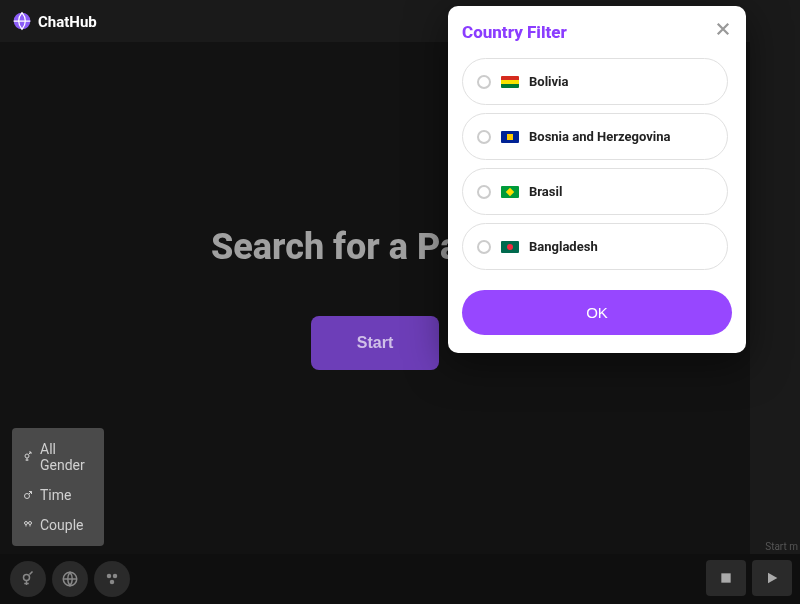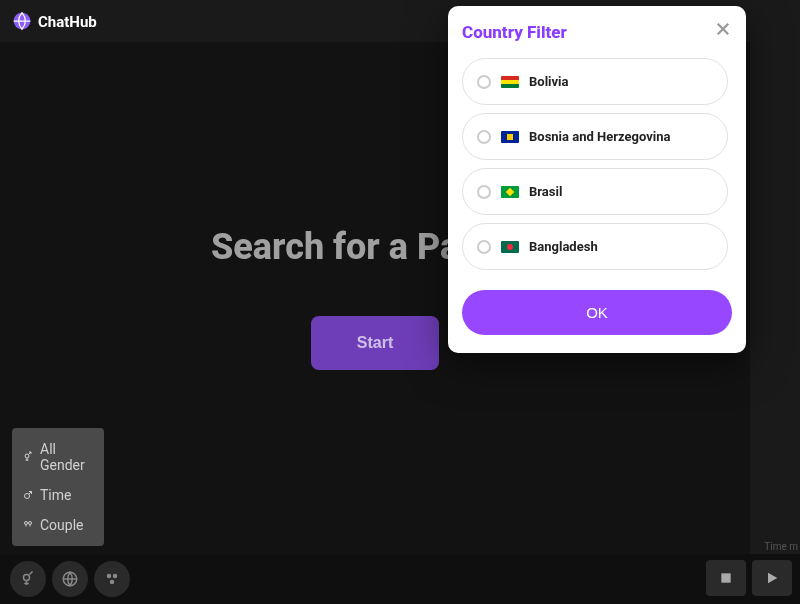--- a/index.html
+++ b/index.html
@@ -305,21 +305,21 @@
         <rect x="5" y="5" width="14" height="14"></rect>
       </svg>
   </div>
   <div class="media-btn">
     <svg width="16" height="16" viewBox="0 0 24 24" fill="currentColor">
         <path d="M6 4l14 8-14 8z"></path>
       </svg>
   </div>
 </div>
 
-<div class="bottom-time">Time m</div>
+<div class="bottom-time">Start m</div>
 
 <div class="modal">
   <div class="modal-close">
     <svg viewBox="0 0 24 24" fill="none" stroke="currentColor" stroke-width="3">
         <path d="M5 5l14 14M19 5L5 19"></path>
       </svg>
   </div>
   <div class="modal-title">Country Filter</div>
   <div class="country-list" id="country-list">
       <div class="country-item">

